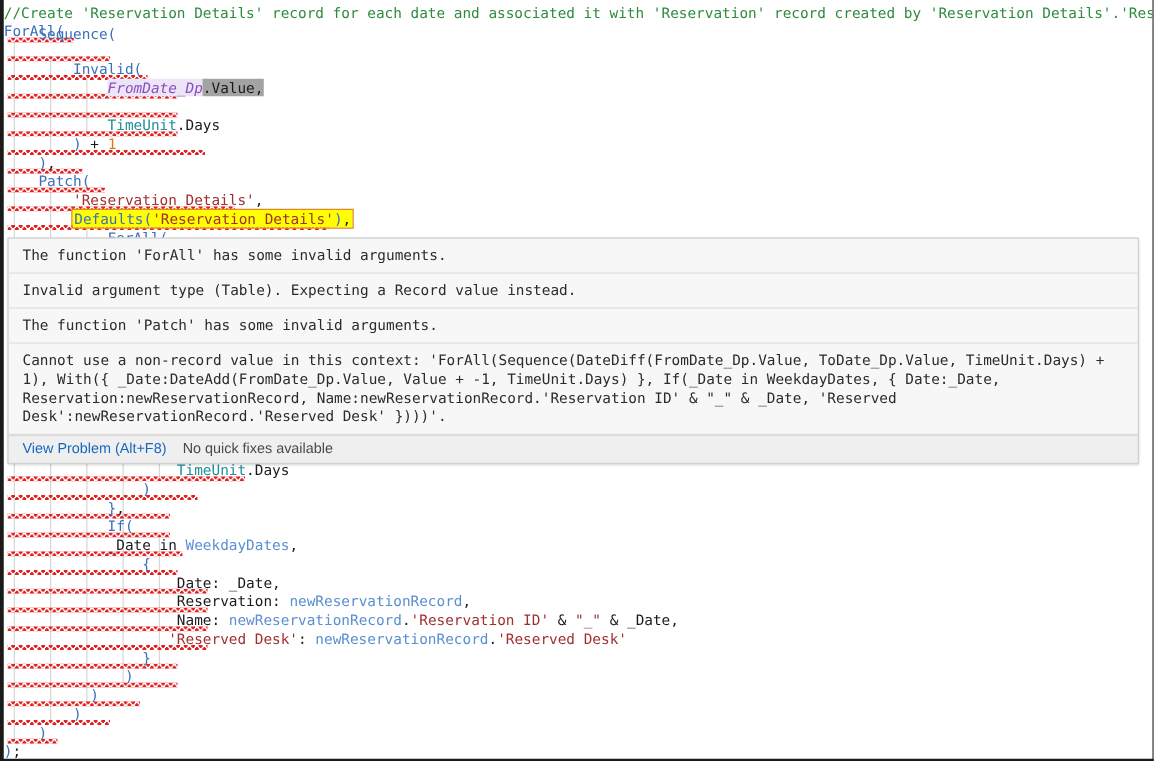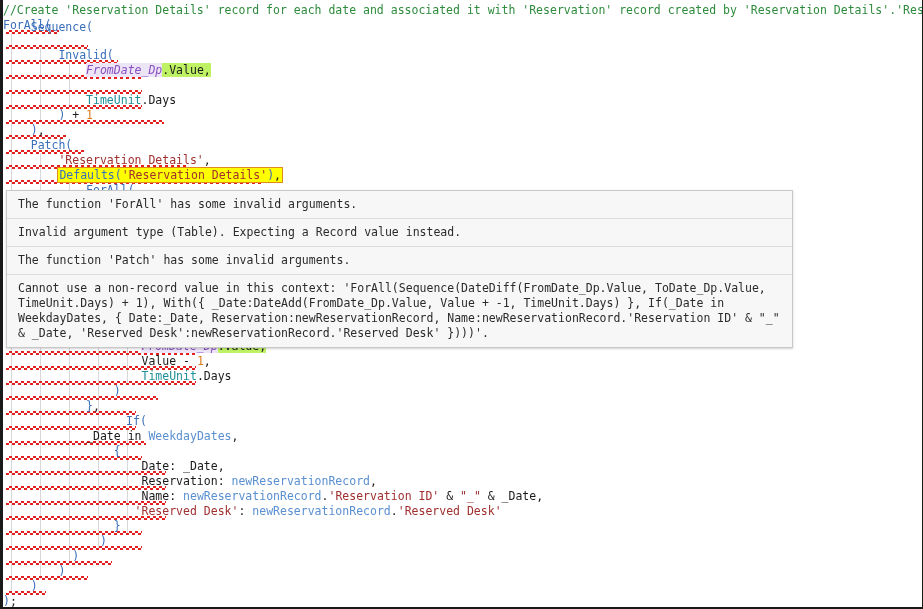--- a/index.html
+++ b/index.html
@@ -60,43 +60,43 @@
       radial-gradient(circle at 1.5px 3.2px, #e32020 1.3px, rgba(0,0,0,0) 1.6px),
       radial-gradient(circle at 4.5px 0.8px, #e32020 1.3px, rgba(0,0,0,0) 1.6px);
     background-size: 6px 4px;
     background-repeat: repeat-x;
     pointer-events: none;
   }
 
   
   .c-comment   { color: #2e8b3d; }
   .c-func      { color: #3a6fba; }
-  .c-control   { color: #3a6fba; margin-left: 40px; }
+  .c-control   { color: #3a6fba; }
   .c-string    { color: #a03030; }
   .c-enum      { color: #1f8f99; }
   .c-num       { color: #d97b1a; }
   .c-ctrlname  { color: #8a4fbf; font-style: italic; background: #ece4f7; }
   .c-var       { color: #5a8fd0; }
   .c-ident     { color: #1a1a1a; }
   .c-op        { color: #1a1a1a; }
   .c-paren     { color: #3a6fba; }
   .c-prop      { color: #1a1a1a; }
 
   .sel-highlight {
     background: #ffff00;
     outline: 1px solid #e08a1e;
     padding: 0 1px;
   }
-  .lav { background: #bef264; }
+  .lav { background: #a3a3a3; }
 
   
   .error-panel {
     position: absolute;
     left: 3px;
-    width: 787px;
+    width: 905px;
     background: #f4f4f4;
     border: 1px solid #c8c8c8;
     box-shadow: 0 1px 2px rgba(0,0,0,0.18);
     z-index: 40;
     font-family: "DejaVu Sans Mono", monospace;
   }
   .error-row {
     padding: 6px 9px 6px 11px;
     font-size: 11.5px;
     line-height: 15px;
@@ -290,15 +290,19 @@
       <div class="squiggle" style="left: 3px; top: 591px; width: 40px;"></div>
       <div class="code-line" style="top: 579px;"><span class="c-op">    </span><span class="c-paren">)</span></div>
       <div class="code-line" style="top: 594px;"><span class="c-paren">)</span><span class="c-op">;</span></div>
     </div>
 
   <div class="error-panel" id="error-panel" style="top: 190px;">
     <div class="error-row">The function 'ForAll' has some invalid arguments.</div>
     <div class="error-row">Invalid argument type (Table). Expecting a Record value instead.</div>
     <div class="error-row">The function 'Patch' has some invalid arguments.</div>
     <div class="error-row multi">Cannot use a non-record value in this context: 'ForAll(Sequence(DateDiff(FromDate_Dp.Value, ToDate_Dp.Value, TimeUnit.Days) + 1), With({ _Date:DateAdd(FromDate_Dp.Value, Value + -1, TimeUnit.Days) }, If(_Date in WeekdayDates, { Date:_Date, Reservation:newReservationRecord, Name:newReservationRecord.'Reservation ID' &amp; "_" &amp; _Date, 'Reserved Desk':newReservationRecord.'Reserved Desk' })))'.</div>
+    <div class="error-footer">
+      <span class="view-problem">View Problem (Alt+F8)</span>
+      <span class="no-fixes">No quick fixes available</span>
+    </div>
   </div>
 
 </div>
 
 </body></html>

